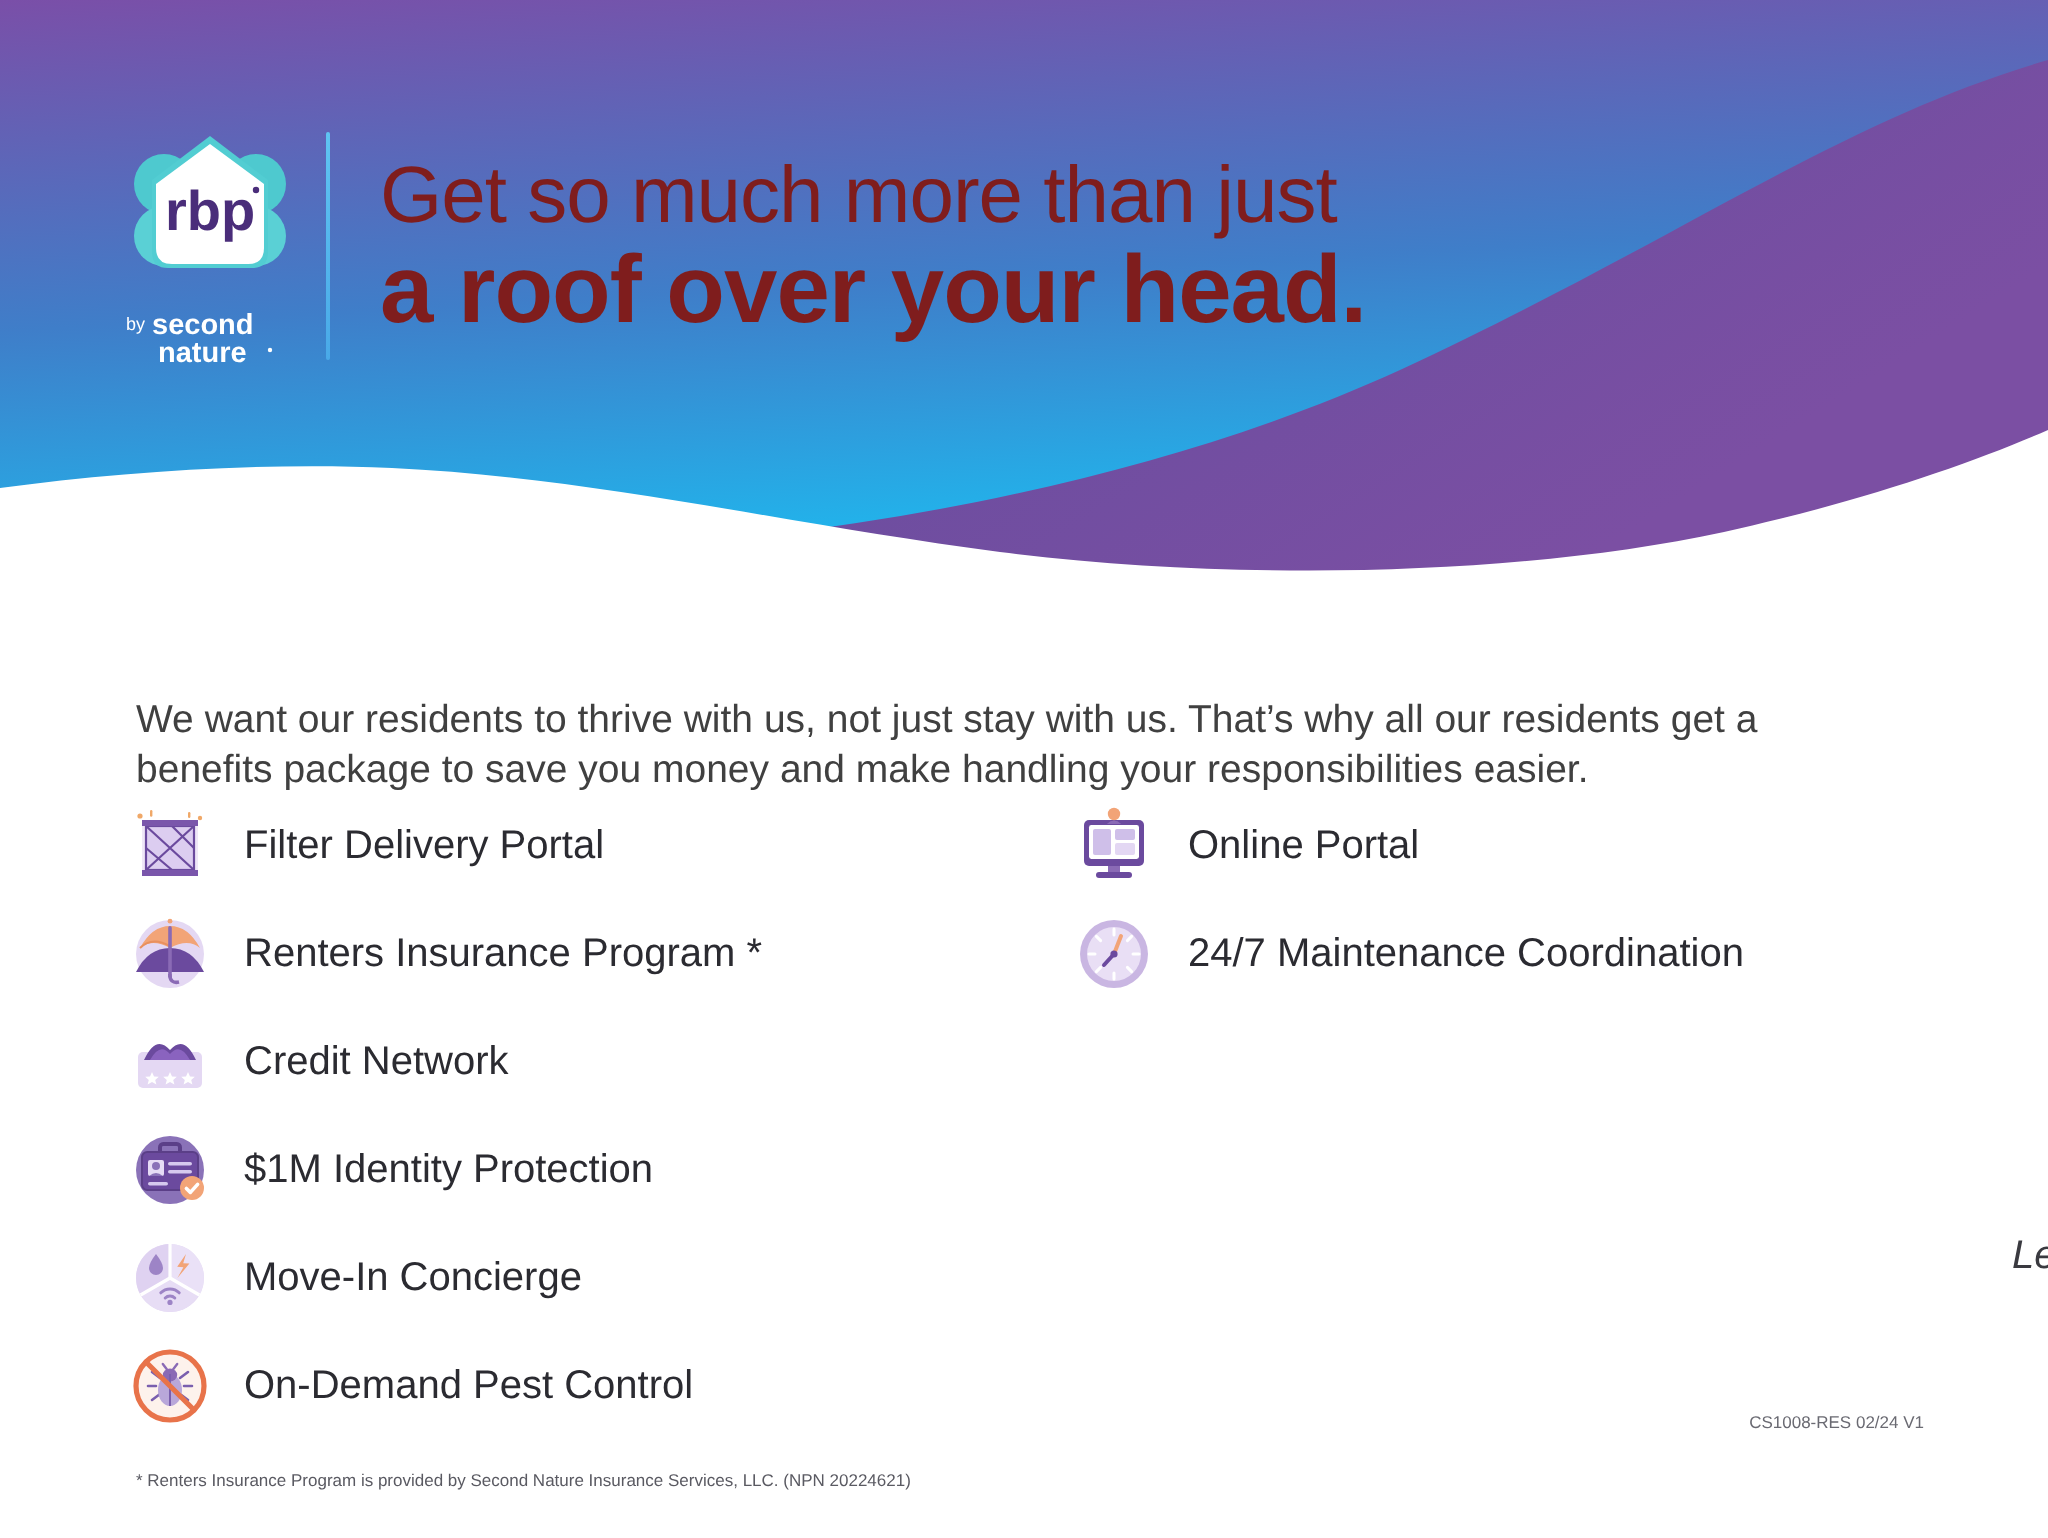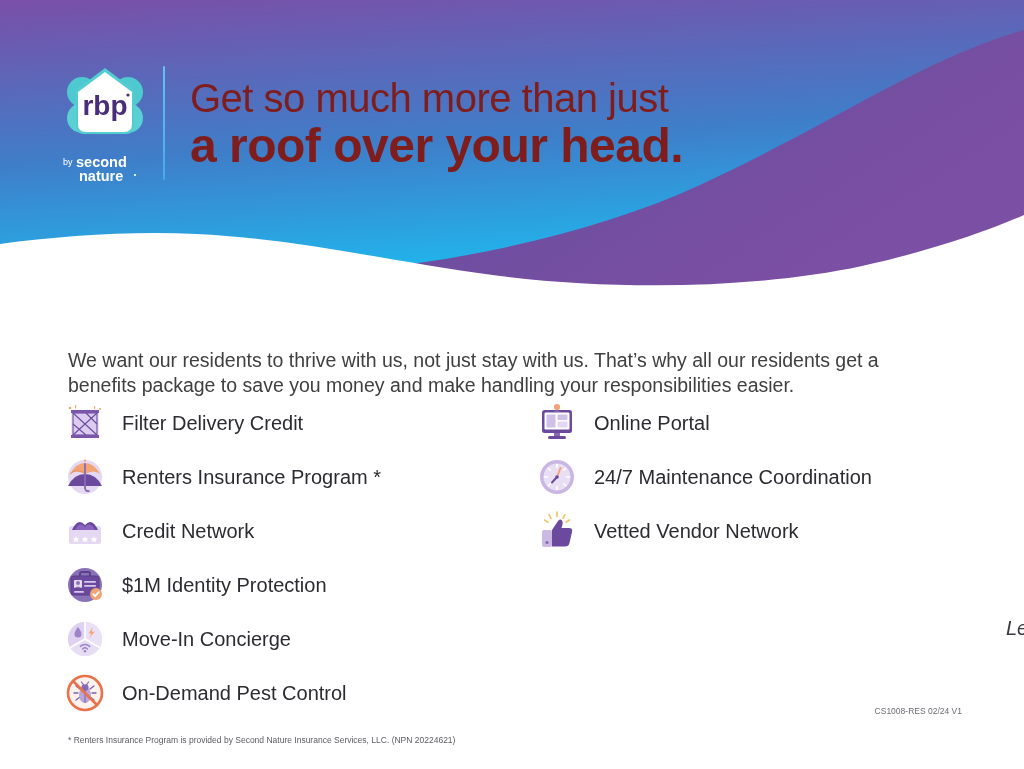--- a/index.html
+++ b/index.html
@@ -199,21 +199,21 @@
             <rect x="9" y="10" width="28" height="3" fill="#7a56ab"></rect>
             <rect x="9" y="35" width="28" height="3" fill="#7a56ab"></rect>
             <g fill="#f0a868">
               <circle cx="8" cy="8" r="1.3"></circle>
                 <circle cx="38" cy="9" r="1.1"></circle>
               <rect x="13" y="5" width="1.2" height="3.4" rx="0.6"></rect>
               <rect x="32" y="6" width="1.2" height="3" rx="0.6"></rect>
             </g>
           </svg>
         </span>
-        <span class="lbl">Filter Delivery Credit</span>
+        <span class="lbl">Filter Delivery Portal</span>
       </div>
 
       <div class="item">
         <span class="ico">
           <svg viewBox="0 0 46 46">
             <circle cx="23" cy="23" r="17" fill="#e4d8f3"></circle>
             <path d="M6 32 Q12 20 23 20 Q34 20 40 32 Z" fill="#6b4a9e"></path>
             <path d="M8 20 Q14 9 23 9 Q32 9 38 20 Q32 15 23 20 Q14 15 8 20 Z" fill="#f2a477"></path>
             <path d="M8 20 Q14 14 23 19" fill="none" stroke="#e8905f" stroke-width="1"></path>
             <rect x="22.1" y="9" width="1.8" height="26" rx="0.9" fill="#8a6ab5"></rect>
@@ -343,38 +343,20 @@
                 <path d="M14.2 31.8 l2.1 -2.1"></path>
             </g>
             <path d="M23 23 L26.5 14" stroke="#f2a477" stroke-width="2" stroke-linecap="round"></path>
             <path d="M23 23 L18 28.5" stroke="#6b4a9e" stroke-width="2" stroke-linecap="round"></path>
             <circle cx="23" cy="23" r="1.8" fill="#6b4a9e"></circle>
           </svg>
         </span>
         <span class="lbl">24/7 Maintenance Coordination</span>
       </div>
 
-      <div class="item">
-        <span class="ico">
-          <svg viewBox="0 0 46 46">
-            <g stroke="#f2c35c" stroke-width="1.6" stroke-linecap="round">
-              <path d="M23 4 v4.5"></path>
-              <path d="M15 6.5 l2 3.8"></path>
-              <path d="M31 6.5 l-2 3.8"></path>
-              <path d="M10.5 12 l3.4 2.2"></path>
-              <path d="M35.5 12 l-3.4 2.2"></path>
-            </g>
-            <rect x="8" y="22" width="10" height="17" rx="2" fill="#cbb9e4"></rect>
-            <circle cx="13" cy="34.5" r="1.6" fill="#8a6ab5"></circle>
-            <path d="M18 22 L24 13 Q26.5 10.5 28 12.5 Q29.5 14.5 27.5 20 L35 20
-                     Q39 20 38 24 L35.5 35 Q34.8 38.5 31 38.5 L18 38.5 Z" fill="#6b4a9e"></path>
-          </svg>
-        </span>
-        <span class="lbl">Vetted Vendor Network</span>
-      </div>
 
       <div class="learn">Learn more at secondnature.com/residents</div>
     </div>
   </div>
 
   <div class="foot-left">* Renters Insurance Program is provided by Second Nature Insurance Services, LLC. (NPN 20224621)</div>
   <div class="foot-right">CS1008-RES 02/24 V1</div>
 
 </div>
 

